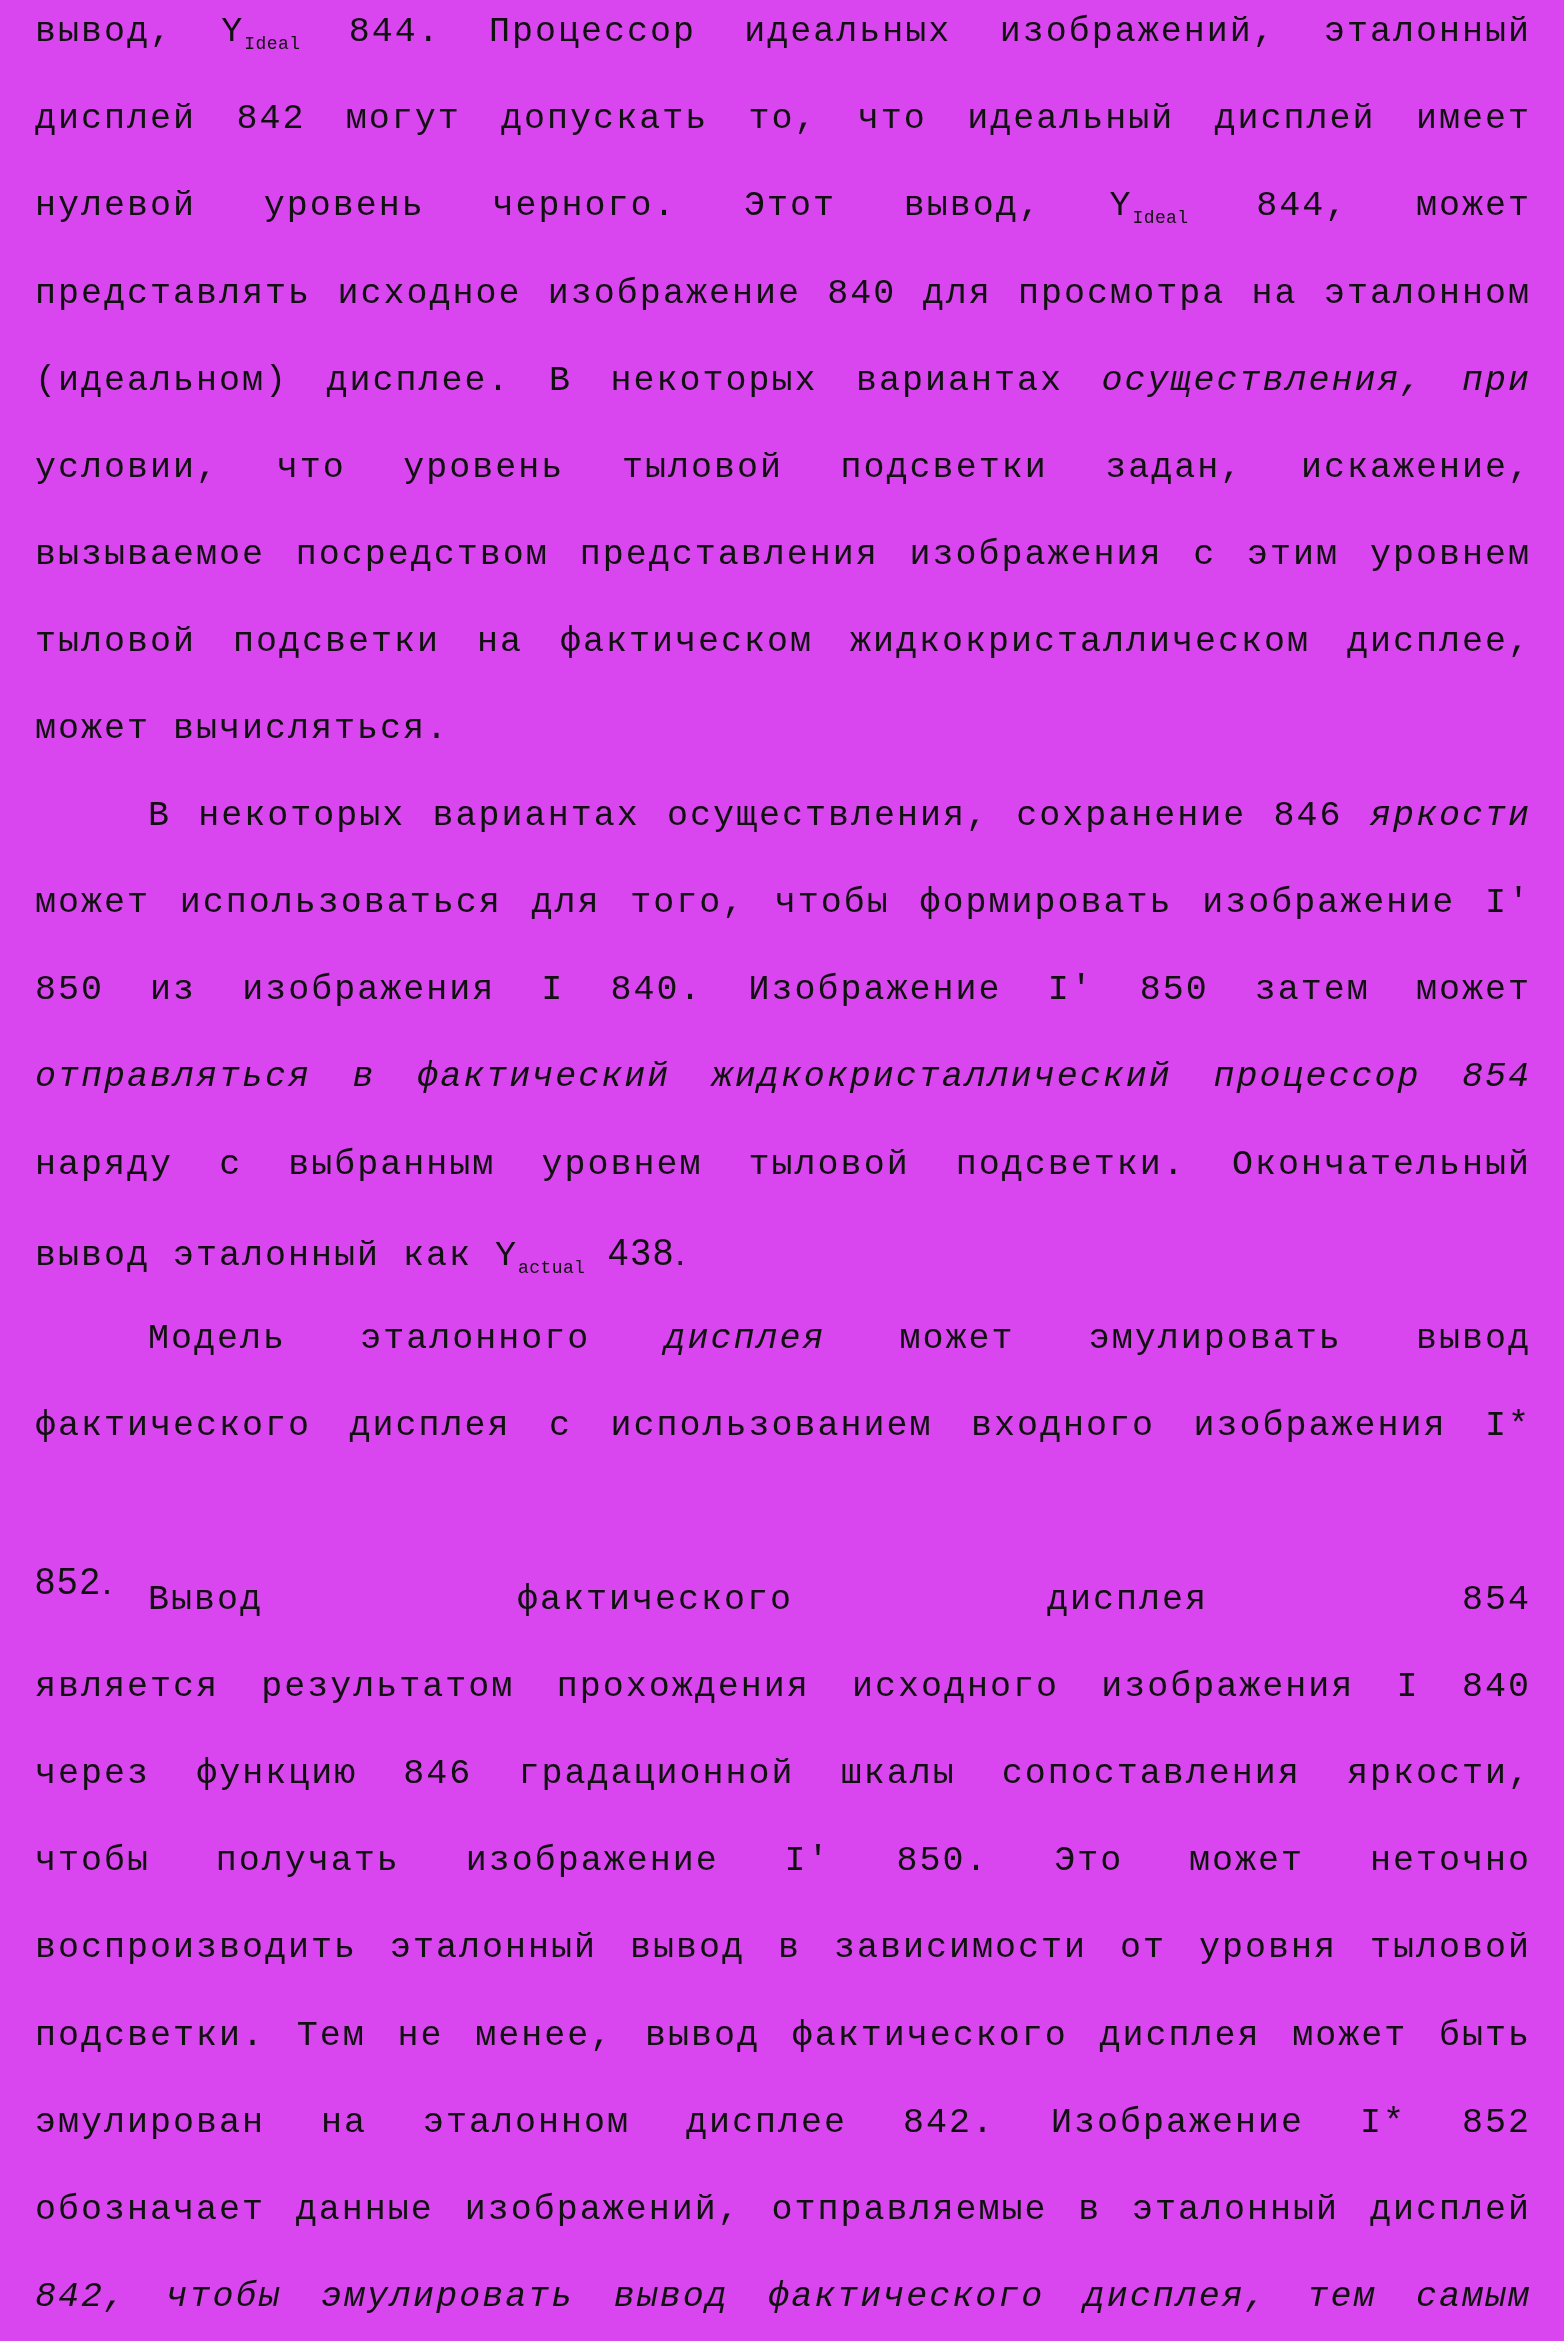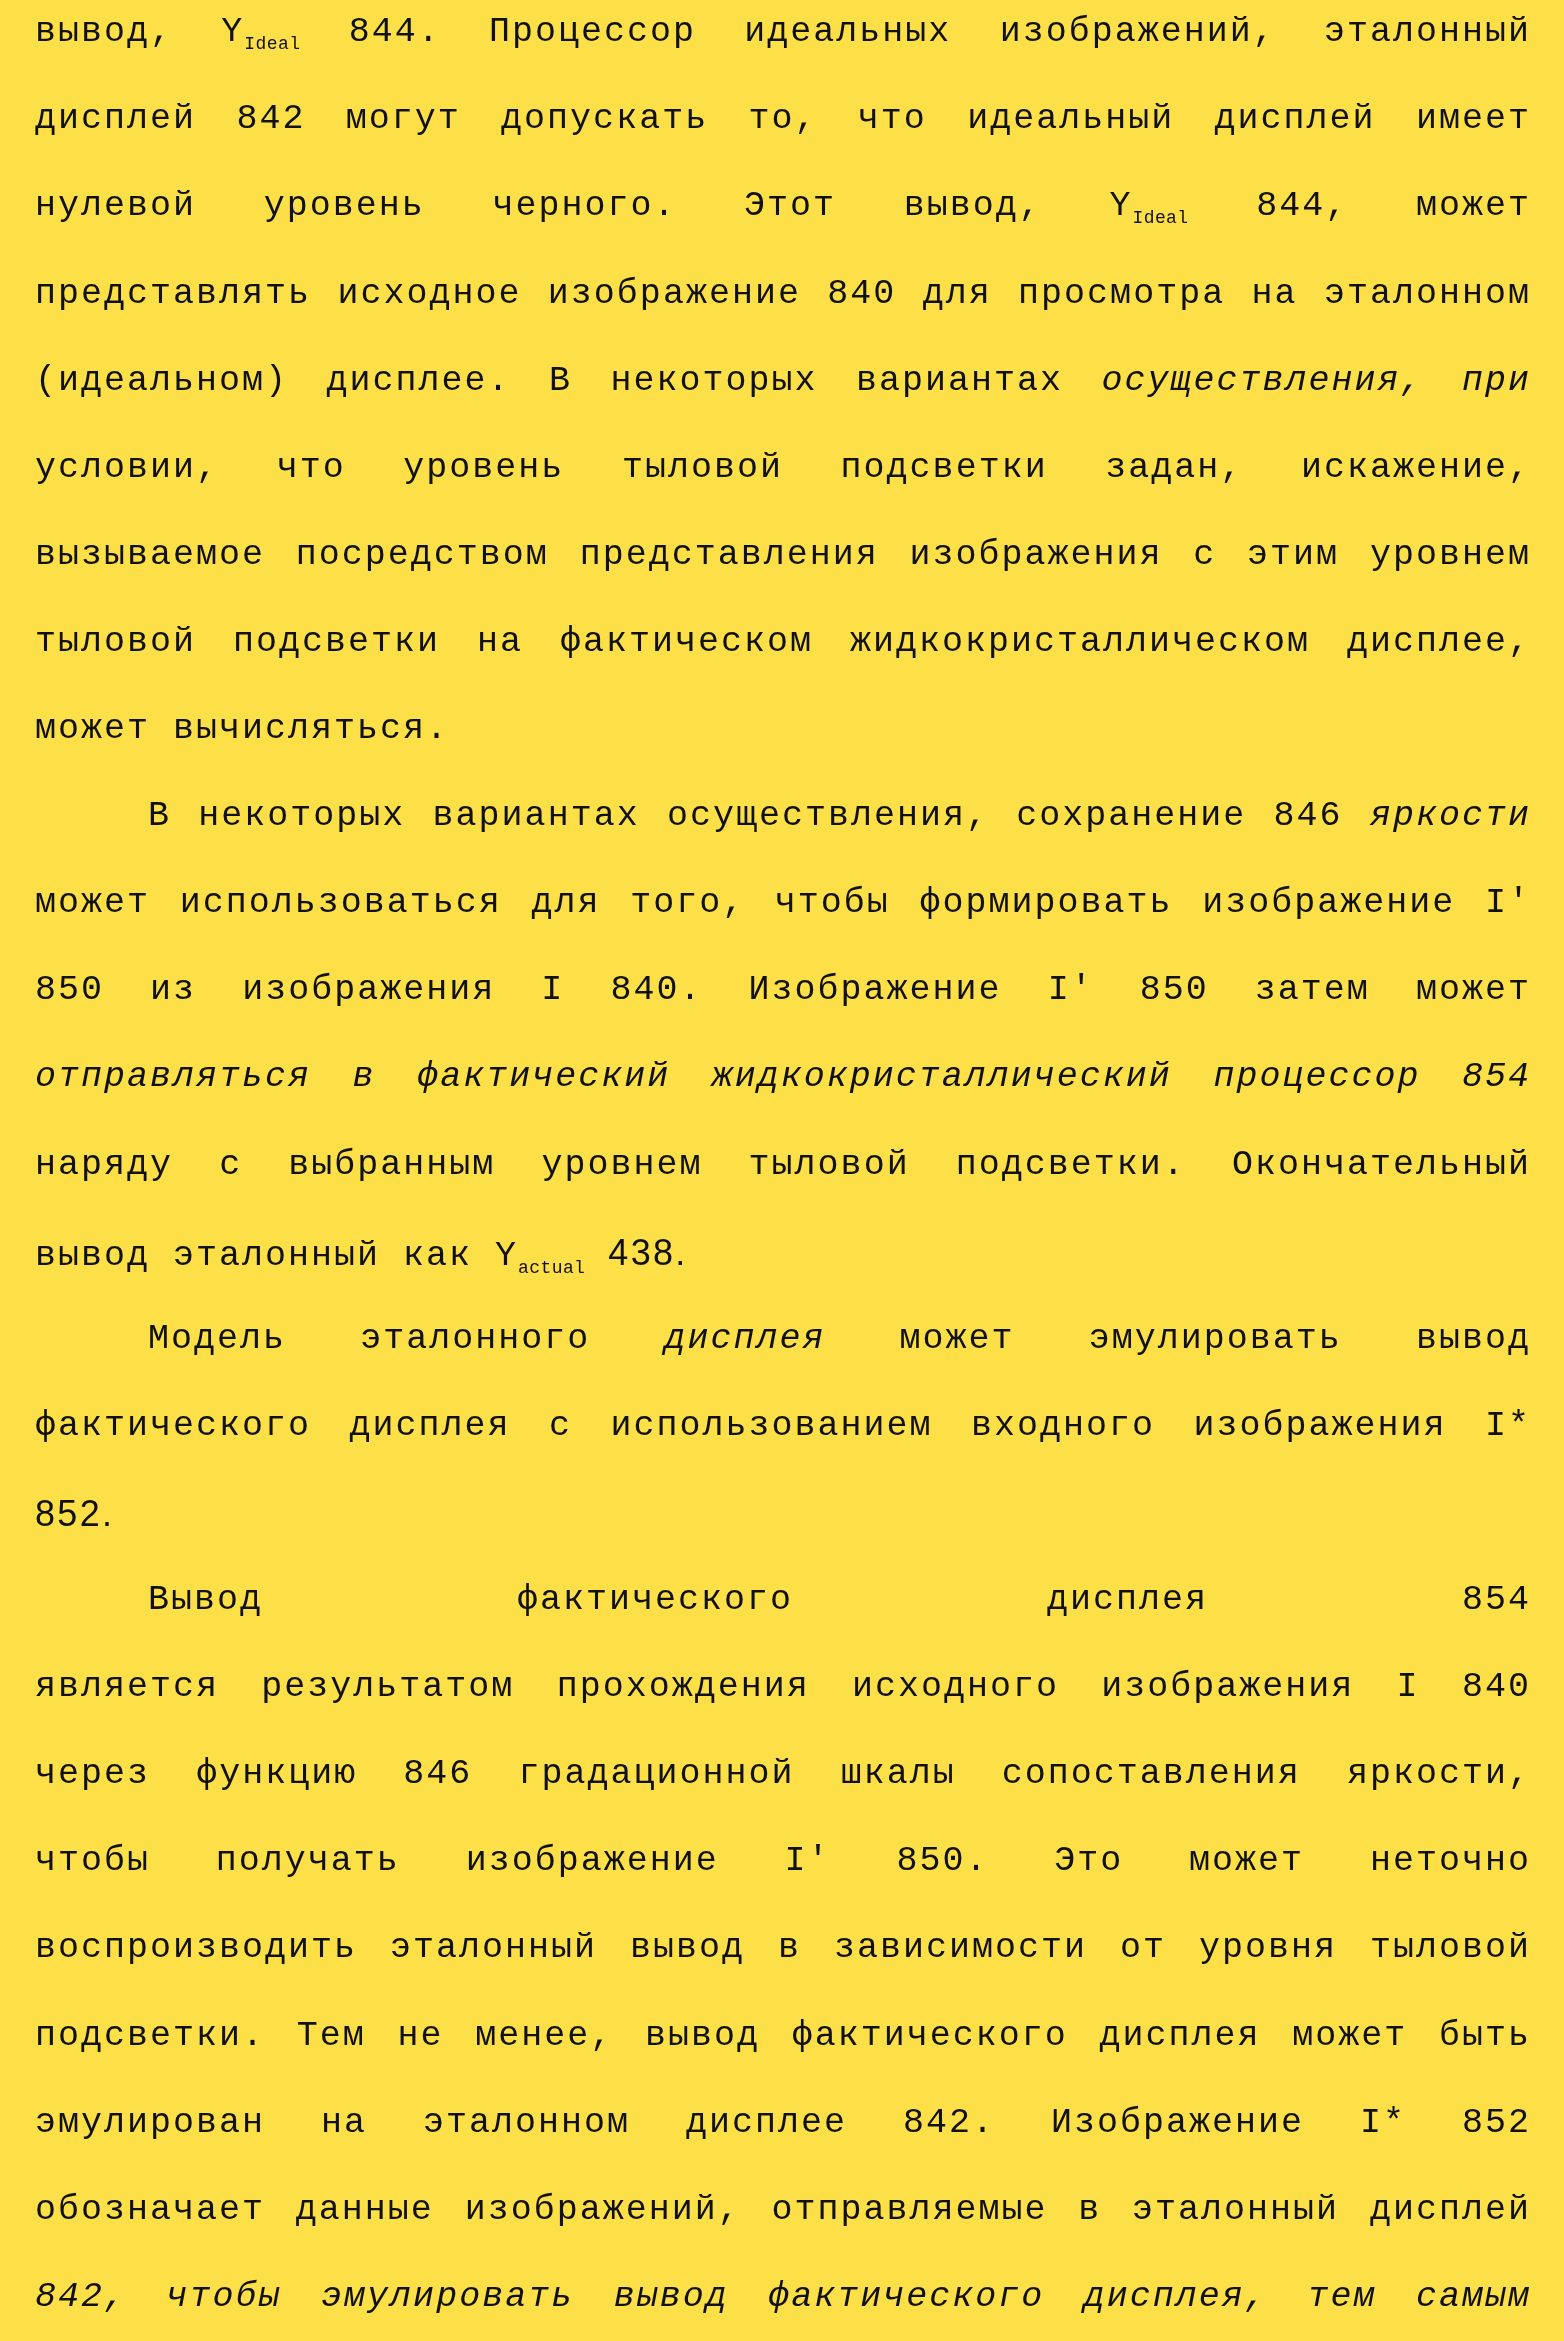--- a/index.html
+++ b/index.html
@@ -1,17 +1,17 @@
 <!DOCTYPE html>
 <html style="font-size:12.3px"><head>
 <meta charset="utf-8">
 <style>
   html, body { margin: 0; padding: 0; background: #ffffff; }
   body { width: 1565px; height: 2342px; position: relative; overflow: hidden; }
-  .page { position: absolute; left: 0; top: 0; width: 1565px; height: 2342px; background: #fde047; }
+  .page { position: absolute; left: 0; top: 0; width: 1565px; height: 2342px; background: #d946ef; }
   .line {
     position: absolute;
     left: 35px;
     width: 1496px;
     height: 54px;
     display: flex;
     align-items: baseline;
     font-family: "Liberation Mono", "DejaVu Sans Mono", monospace;
     font-size: 35px;
     letter-spacing: 2px;
@@ -41,21 +41,21 @@
     <div class="line justify" style="top: 622px;"><span class="w"><span class="">тыловой</span></span><span class="w"><span class="">подсветки</span></span><span class="w"><span class="">на</span></span><span class="w"><span class="">фактическом</span></span><span class="w"><span class="">жидкокристаллическом</span></span><span class="w"><span class="">дисплее,</span></span></div>
     <div class="line left" style="top: 709px;"><span class="w"><span class="">может</span></span><span class="w"><span class="">вычисляться.</span></span></div>
     <div class="line justify indent" style="top: 796px;"><span class="w"><span class="">В</span></span><span class="w"><span class="">некоторых</span></span><span class="w"><span class="">вариантах</span></span><span class="w"><span class="">осуществления,</span></span><span class="w"><span class="">сохранение</span></span><span class="w"><span class="">846</span></span><span class="w"><span class="it">яркости</span></span></div>
     <div class="line justify" style="top: 883px;"><span class="w"><span class="">может</span></span><span class="w"><span class="">использоваться</span></span><span class="w"><span class="">для</span></span><span class="w"><span class="">того,</span></span><span class="w"><span class="">чтобы</span></span><span class="w"><span class="">формировать</span></span><span class="w"><span class="">изображение</span></span><span class="w"><span class="">I'</span></span></div>
     <div class="line justify" style="top: 970px;"><span class="w"><span class="">850</span></span><span class="w"><span class="">из</span></span><span class="w"><span class="">изображения</span></span><span class="w"><span class="">I</span></span><span class="w"><span class="">840.</span></span><span class="w"><span class="">Изображение</span></span><span class="w"><span class="">I'</span></span><span class="w"><span class="">850</span></span><span class="w"><span class="">затем</span></span><span class="w"><span class="">может</span></span></div>
     <div class="line justify" style="top: 1057px; font-style: italic;"><span class="w"><span class="">отправляться</span></span><span class="w"><span class="">в</span></span><span class="w"><span class="">фактический</span></span><span class="w"><span class="">жидкокристаллический</span></span><span class="w"><span class="">процессор</span></span><span class="w"><span class="">854</span></span></div>
     <div class="line justify" style="top: 1145px;"><span class="w"><span class="">наряду</span></span><span class="w"><span class="">с</span></span><span class="w"><span class="">выбранным</span></span><span class="w"><span class="">уровнем</span></span><span class="w"><span class="">тыловой</span></span><span class="w"><span class="">подсветки.</span></span><span class="w"><span class="">Окончательный</span></span></div>
     <div class="line left" style="top: 1232px;"><span class="w"><span class="">вывод</span></span><span class="w"><span class="">эталонный</span></span><span class="w"><span class="">как</span></span><span class="w"><span class="">Y</span><span class="sub">actual</span></span><span class="w"><span class="sans">438.</span></span></div>
     <div class="line justify indent" style="top: 1319px;"><span class="w"><span class="">Модель</span></span><span class="w"><span class="">эталонного</span></span><span class="w"><span class="it">дисплея</span></span><span class="w"><span class="">может</span></span><span class="w"><span class="">эмулировать</span></span><span class="w"><span class="">вывод</span></span></div>
     <div class="line justify" style="top: 1406px;"><span class="w"><span class="">фактического</span></span><span class="w"><span class="">дисплея</span></span><span class="w"><span class="">с</span></span><span class="w"><span class="">использованием</span></span><span class="w"><span class="">входного</span></span><span class="w"><span class="">изображения</span></span><span class="w"><span class="">I*</span></span></div>
-    <div class="line left" style="top: 1493px;"><span class="w"><span class="sans">852.</span></span></div>
+    <div class="line left" style="top: 1551px; align-items: flex-end;"><span class="w"><span class="sans">852.</span></span></div>
     <div class="line justify indent" style="top: 1580px;"><span class="w"><span class="">Вывод</span></span><span class="w"><span class="">фактического</span></span><span class="w"><span class="">дисплея</span></span><span class="w"><span class="">854</span></span></div>
     <div class="line justify" style="top: 1667px;"><span class="w"><span class="">является</span></span><span class="w"><span class="">результатом</span></span><span class="w"><span class="">прохождения</span></span><span class="w"><span class="">исходного</span></span><span class="w"><span class="">изображения</span></span><span class="w"><span class="">I</span></span><span class="w"><span class="">840</span></span></div>
     <div class="line justify" style="top: 1754px;"><span class="w"><span class="">через</span></span><span class="w"><span class="">функцию</span></span><span class="w"><span class="">846</span></span><span class="w"><span class="">градационной</span></span><span class="w"><span class="">шкалы</span></span><span class="w"><span class="">сопоставления</span></span><span class="w"><span class="">яркости,</span></span></div>
     <div class="line justify" style="top: 1841px;"><span class="w"><span class="">чтобы</span></span><span class="w"><span class="">получать</span></span><span class="w"><span class="">изображение</span></span><span class="w"><span class="">I'</span></span><span class="w"><span class="">850.</span></span><span class="w"><span class="">Это</span></span><span class="w"><span class="">может</span></span><span class="w"><span class="">неточно</span></span></div>
     <div class="line justify" style="top: 1928px;"><span class="w"><span class="">воспроизводить</span></span><span class="w"><span class="">эталонный</span></span><span class="w"><span class="">вывод</span></span><span class="w"><span class="">в</span></span><span class="w"><span class="">зависимости</span></span><span class="w"><span class="">от</span></span><span class="w"><span class="">уровня</span></span><span class="w"><span class="">тыловой</span></span></div>
     <div class="line justify" style="top: 2016px;"><span class="w"><span class="">подсветки.</span></span><span class="w"><span class="">Тем</span></span><span class="w"><span class="">не</span></span><span class="w"><span class="">менее,</span></span><span class="w"><span class="">вывод</span></span><span class="w"><span class="">фактического</span></span><span class="w"><span class="">дисплея</span></span><span class="w"><span class="">может</span></span><span class="w"><span class="">быть</span></span></div>
     <div class="line justify" style="top: 2103px;"><span class="w"><span class="">эмулирован</span></span><span class="w"><span class="">на</span></span><span class="w"><span class="">эталонном</span></span><span class="w"><span class="">дисплее</span></span><span class="w"><span class="">842.</span></span><span class="w"><span class="">Изображение</span></span><span class="w"><span class="">I*</span></span><span class="w"><span class="">852</span></span></div>
     <div class="line justify" style="top: 2190px;"><span class="w"><span class="">обозначает</span></span><span class="w"><span class="">данные</span></span><span class="w"><span class="">изображений,</span></span><span class="w"><span class="">отправляемые</span></span><span class="w"><span class="">в</span></span><span class="w"><span class="">эталонный</span></span><span class="w"><span class="">дисплей</span></span></div>
     <div class="line justify" style="top: 2277px;"><span class="w"><span class="it">842,</span></span><span class="w"><span class="it">чтобы</span></span><span class="w"><span class="it">эмулировать</span></span><span class="w"><span class="it">вывод</span></span><span class="w"><span class="it">фактического</span></span><span class="w"><span class="it">дисплея,</span></span><span class="w"><span class="it">тем</span></span><span class="w"><span class="it">самым</span></span></div>
   </div>

